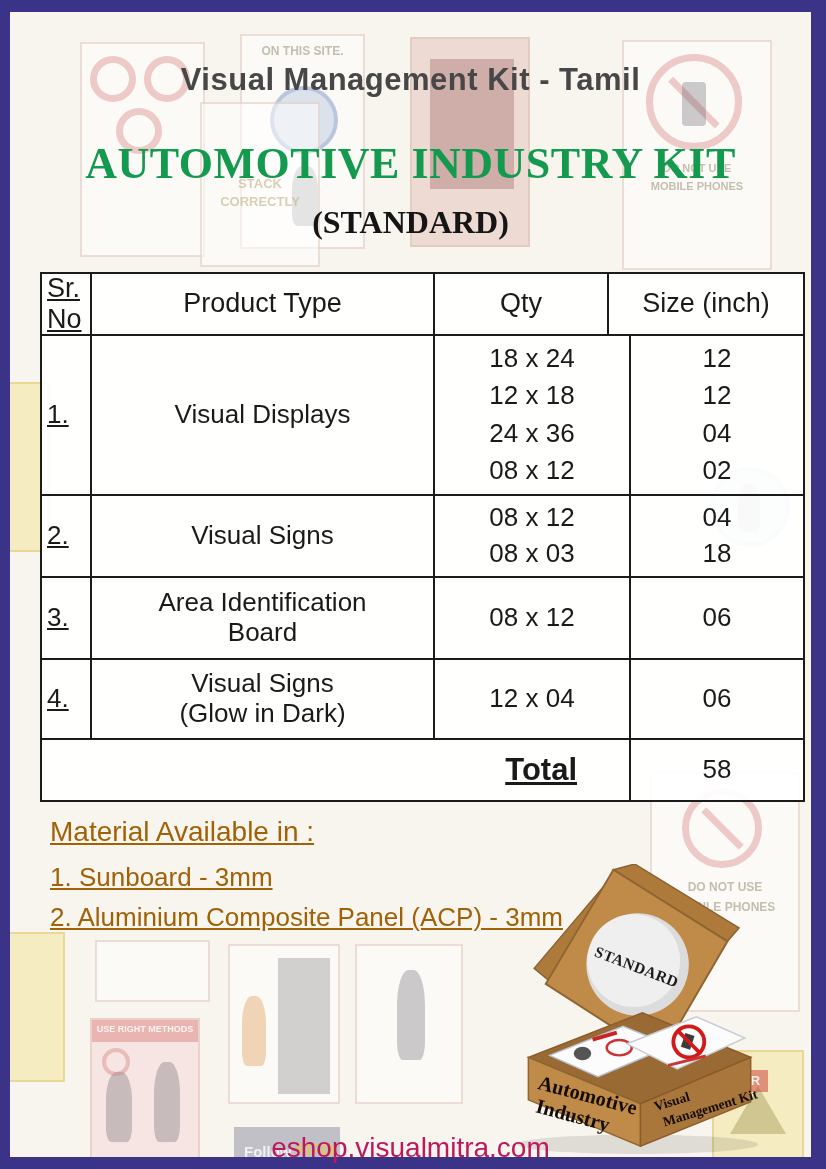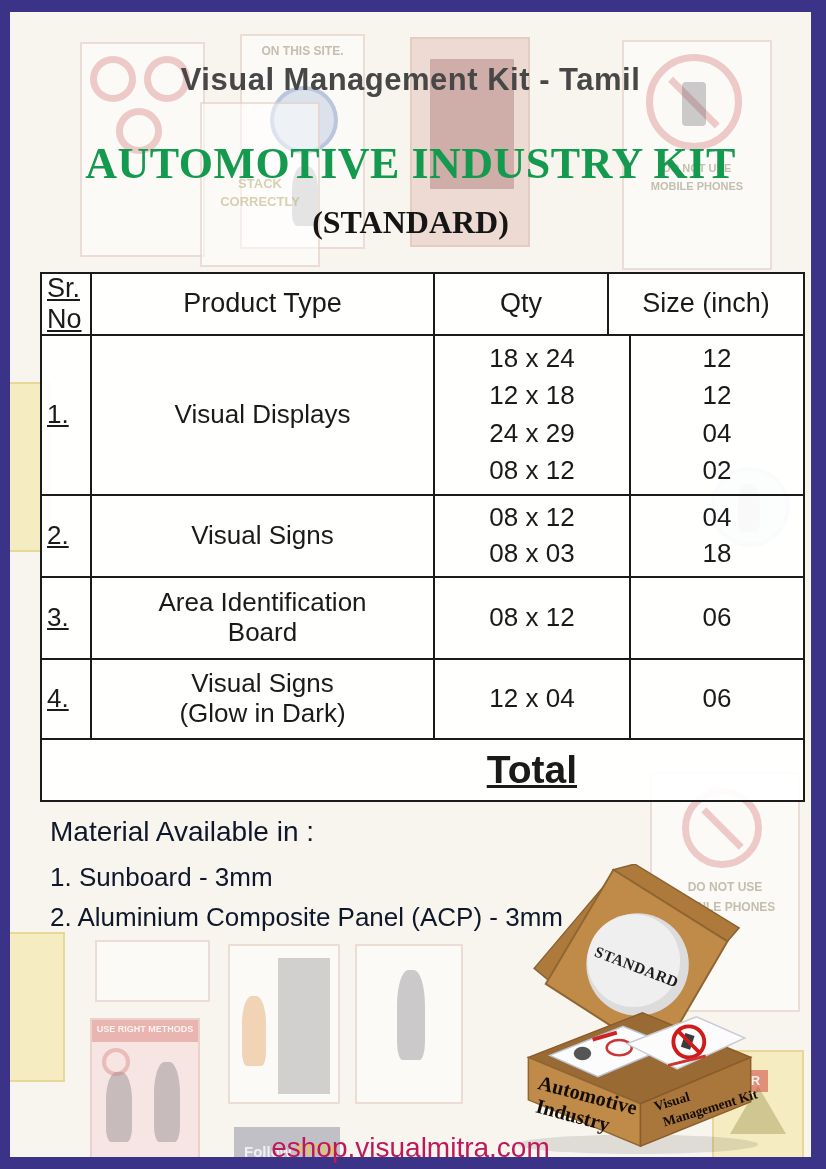--- a/index.html
+++ b/index.html
@@ -46,24 +46,24 @@
   .c-sr{width:48px;justify-content:flex-start;padding-left:5px;text-align:left;}
   .c-prod{width:343px;}
   .c-size{width:196px;}
   .c-qty{flex:1;}
   .col{flex-direction:column;justify-content:space-evenly;align-items:center;}
   .h-row{height:60px;}
   .h-row .td{font-size:27px;}
   .r1{height:158px;} .r2{height:80px;} .r3{height:80px;} .r4{height:78px;}
   .t-row{height:60px;}
   .c-merge{width:587px;justify-content:flex-end;padding-right:52px;
-           font-weight:bold;font-size:39px;}
+           font-weight:bold;font-size:31px;}
   .prod-lines{display:flex;flex-direction:column;align-items:center;}
   
-  .material{position:absolute;left:40px;top:804px;color:#0f172a;}
+  .material{position:absolute;left:40px;top:804px;color:#a16207;text-decoration:underline;}
   .mat-head{font-size:28px;margin-bottom:14px;}
   .mat-item{font-size:26px;margin-bottom:9px;}
   
   .boxart{position:absolute;left:458px;top:852px;}
   
   .footer{position:absolute;left:0;right:0;top:1120px;text-align:center;
           font-size:28px;color:#be185d;}
   .footer span{cursor:pointer;}
 </style>
 </head>
@@ -147,21 +147,21 @@
       <div class="td c-qty">Qty</div>
       <div class="td c-size">Size (inch)</div>
     </div>
 
     <div class="tr r1">
       <div class="td c-sr">1.</div>
       <div class="td c-prod">Visual Displays</div>
       <div class="td c-size col">
         <span>18 x 24</span>
         <span>12 x 18</span>
-        <span>24 x 29</span>
+        <span>24 x 36</span>
         <span>08 x 12</span>
       </div>
       <div class="td c-qty col">
         <span>12</span>
         <span>12</span>
         <span>04</span>
         <span>02</span>
       </div>
     </div>
 
@@ -197,20 +197,21 @@
           <span>Visual Signs</span>
           <span>(Glow in Dark)</span>
         </span>
       </div>
       <div class="td c-size">12 x 04</div>
       <div class="td c-qty">06</div>
     </div>
 
     <div class="tr t-row">
       <div class="td c-merge">Total</div>
+      <div class="td c-qty">58</div>
     </div>
   </div>
 
   <div class="material">
     <div class="mat-head">Material Available in :</div>
     <div class="mat-item">1. Sunboard - 3mm</div>
     <div class="mat-item">2. Aluminium Composite Panel  (ACP) - 3mm</div>
   </div>
 
   <svg class="boxart" width="315" height="290" viewBox="0 0 325 300">

